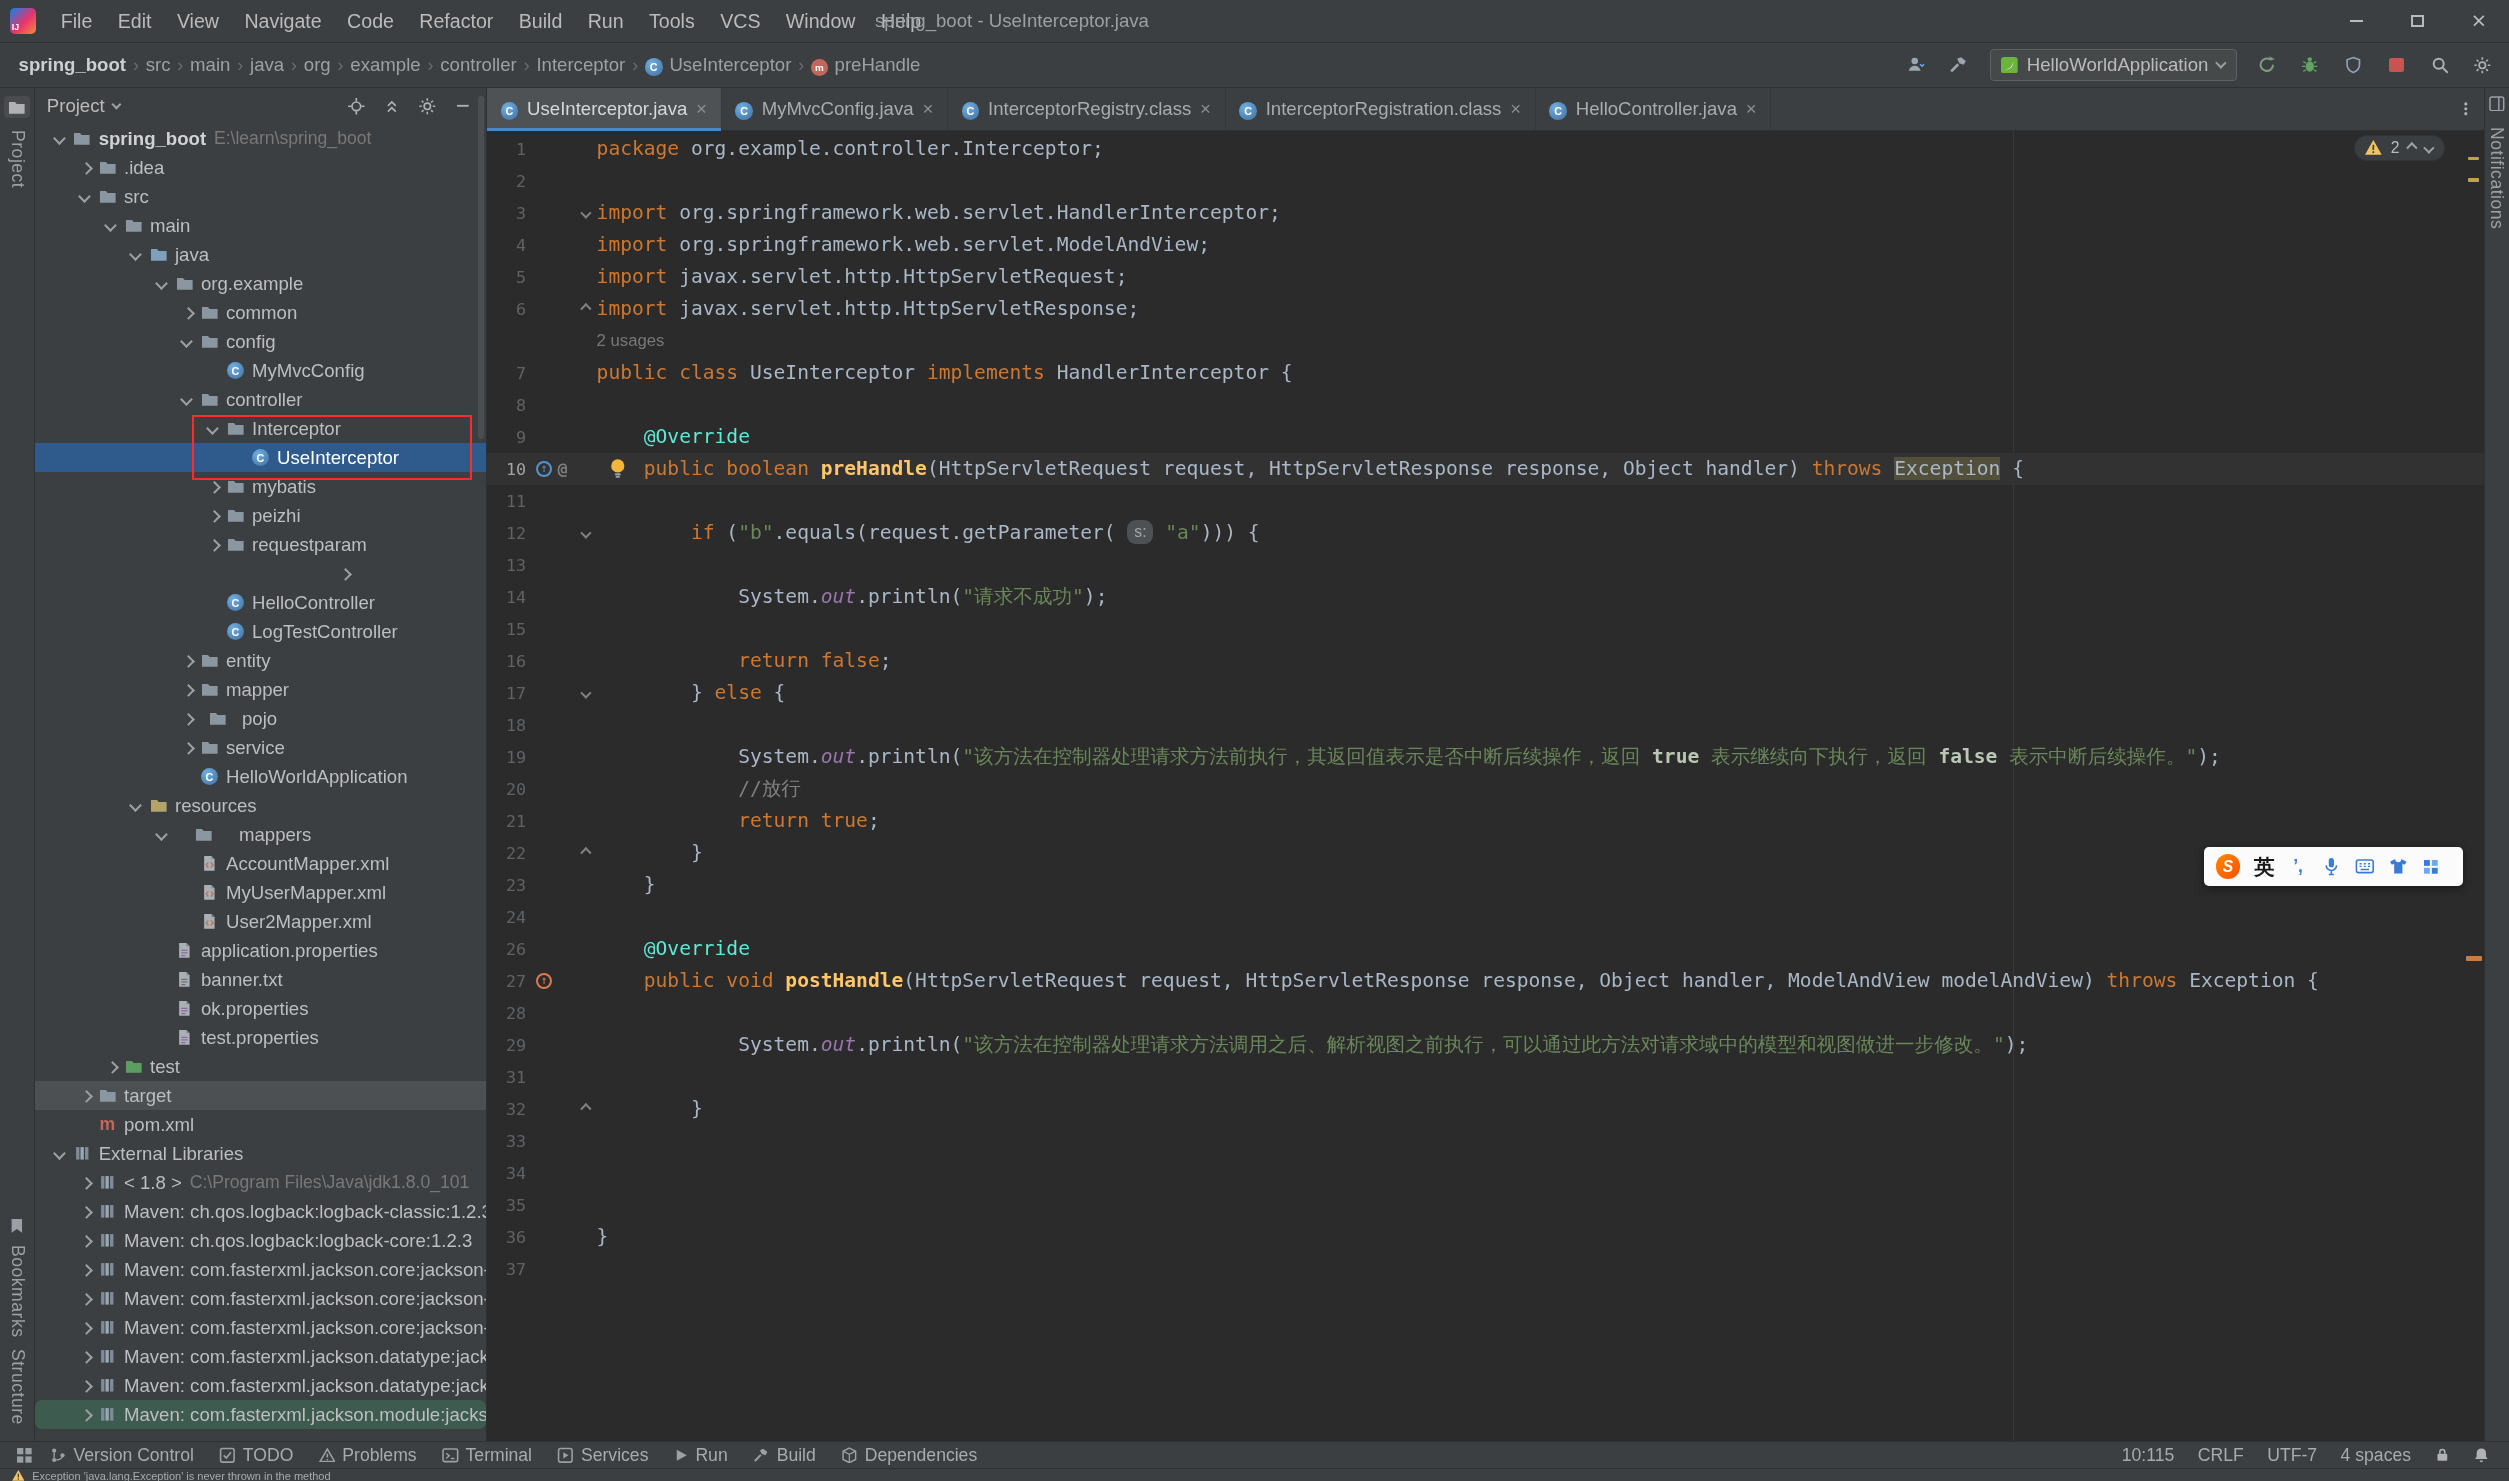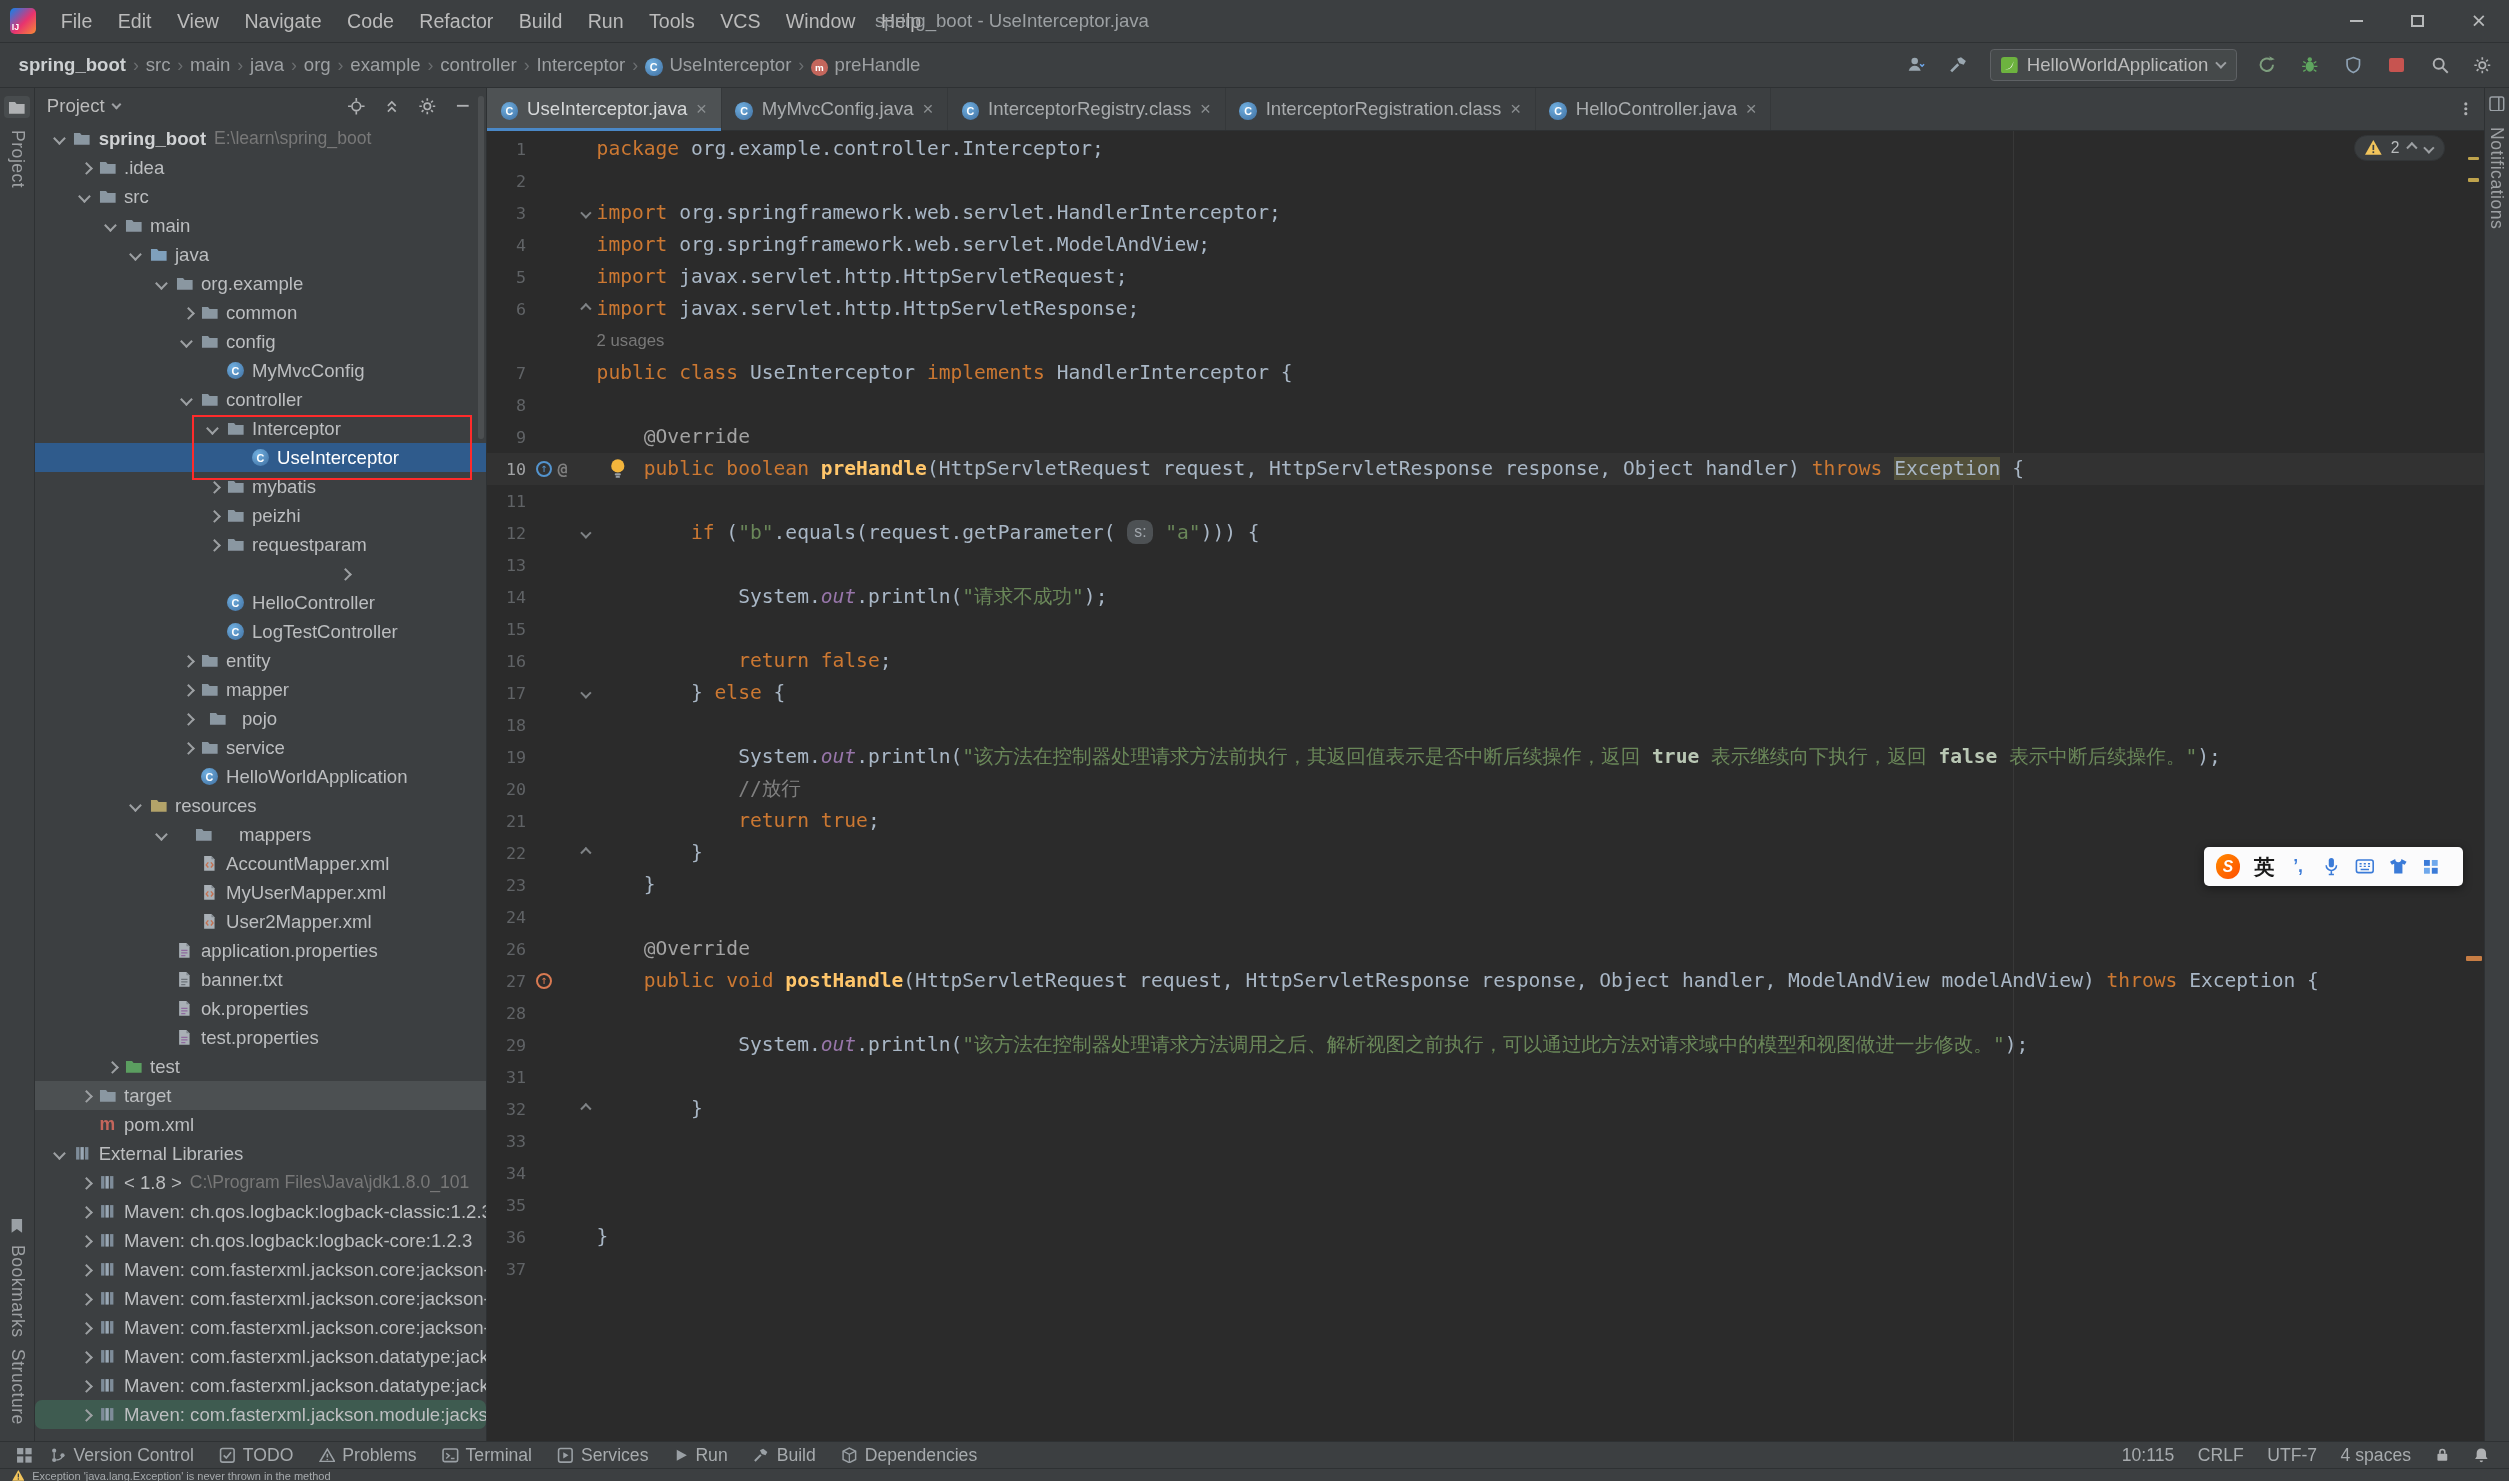--- a/index.html
+++ b/index.html
@@ -71,21 +71,21 @@
 #code{padding-top:2px}
 .code-row{display:flex;height:32px;line-height:32px;font-family:"DejaVu Sans Mono",monospace;font-size:19.6px;position:relative}
 .code-row.caret-line{background:#323232}
 .ln{width:39px;flex:none;text-align:right;color:#606366;font-size:16.7px}
 .caret-line .ln{color:#A1A3A5}
 .gslot{width:49px;flex:none;display:flex;align-items:center;gap:4.9px;padding-left:9.8px}
 .fslot{width:21.6px;flex:none;display:flex;align-items:center;justify-content:center}
 .codetxt{white-space:pre;flex:none}
 .usages{color:#787878;font-size:16.7px;font-family:"Liberation Sans",sans-serif}
 .tk-k{color:#CC7832}.tk-d{color:#A9B7C6}.tk-s{color:#6A8759}.tk-c{color:#808080}
-.tk-a{color:#a3a3a3}.tk-m{color:#FFC66B;font-weight:600}.tk-f{color:#9876AA;font-style:italic}
+.tk-a{color:#5eead4}.tk-m{color:#FFC66B;font-weight:600}.tk-f{color:#9876AA;font-style:italic}
 .tk-sb{color:#B9C7B4;font-weight:bold}
 .tk-w{color:#A9B7C6;background:#52503A}
 .tk-h{display:inline-block;background:#4D5154;color:#A1A7AD;border-radius:8.8px;padding:0 6.9px;font-family:"Liberation Sans",sans-serif;font-size:15.7px;line-height:23.5px;vertical-align:2px}
 .fch{display:inline-block;width:7.8px;height:7.8px;border-right:2px solid #7F8386;border-bottom:2px solid #7F8386}
 .fch.down{transform:rotate(45deg)}
 .fch.up{transform:rotate(-135deg)}
 .ov{width:16.7px;height:16.7px;border-radius:50%;border:2px solid;display:inline-flex;align-items:center;justify-content:center;font-size:11.8px;line-height:1}
 .ov-b{border-color:#5394CF;color:#5394CF}
 .ov-o{border-color:#D97A52;color:#D97A52}
 .gat{color:#808080;font-size:16.7px;font-weight:bold}

